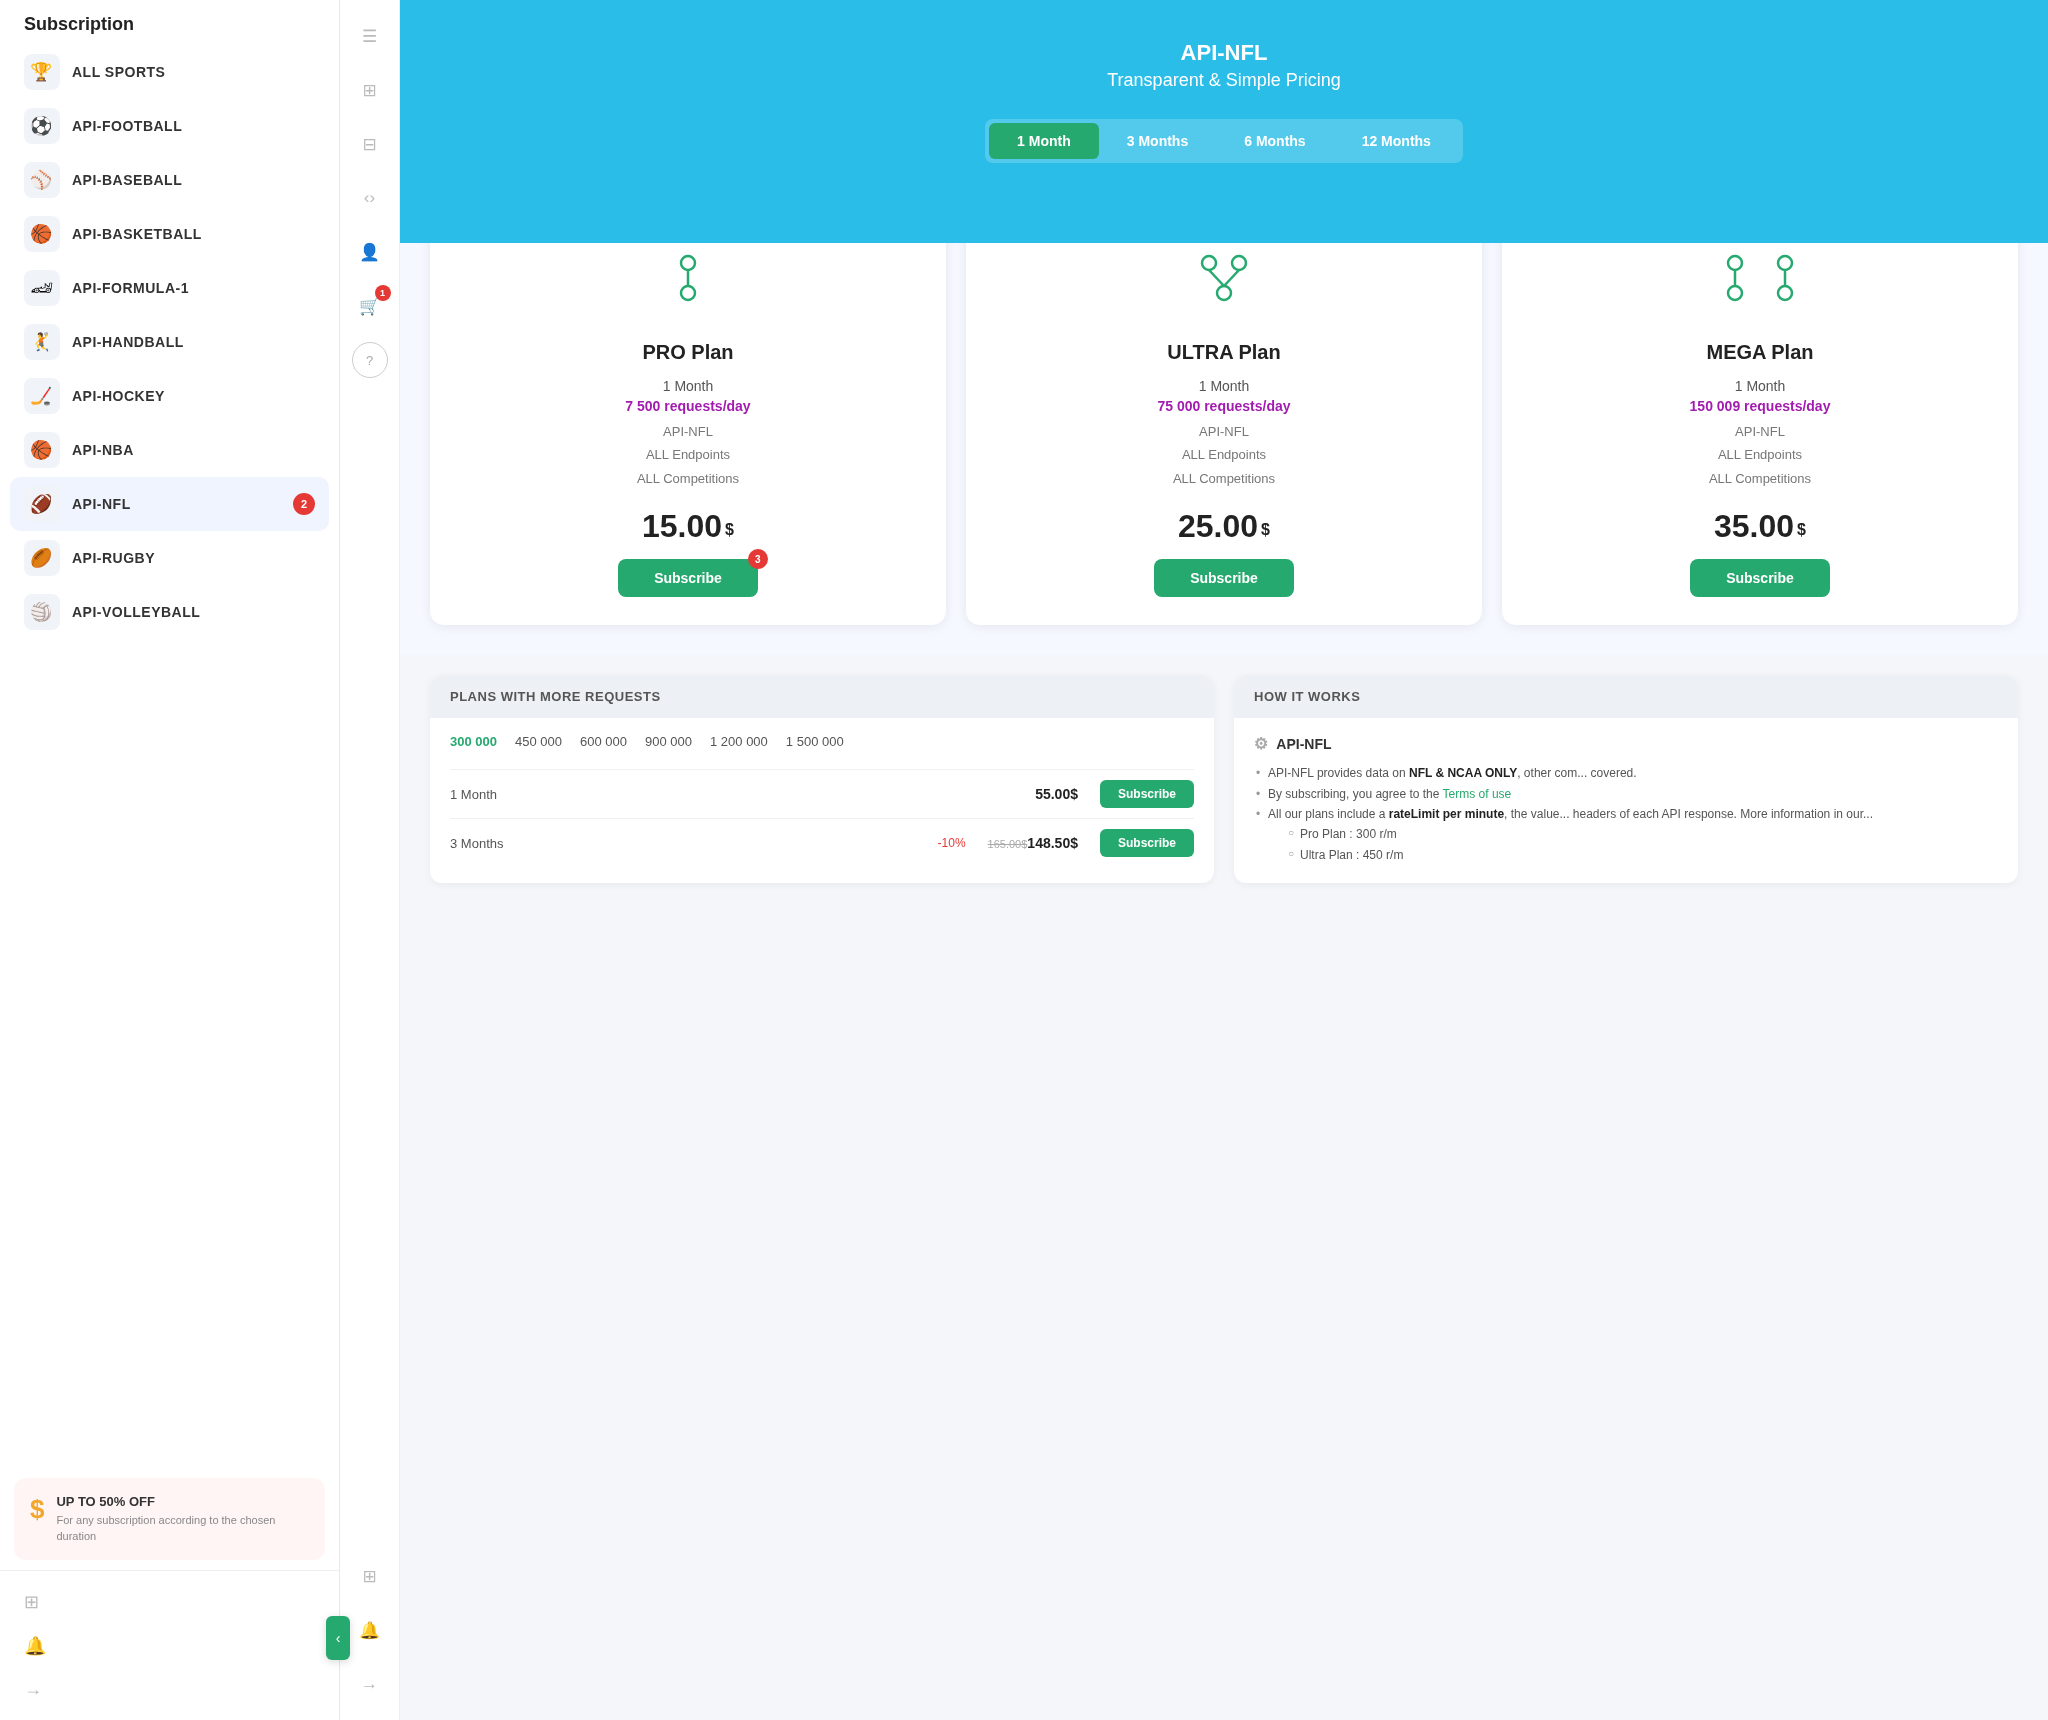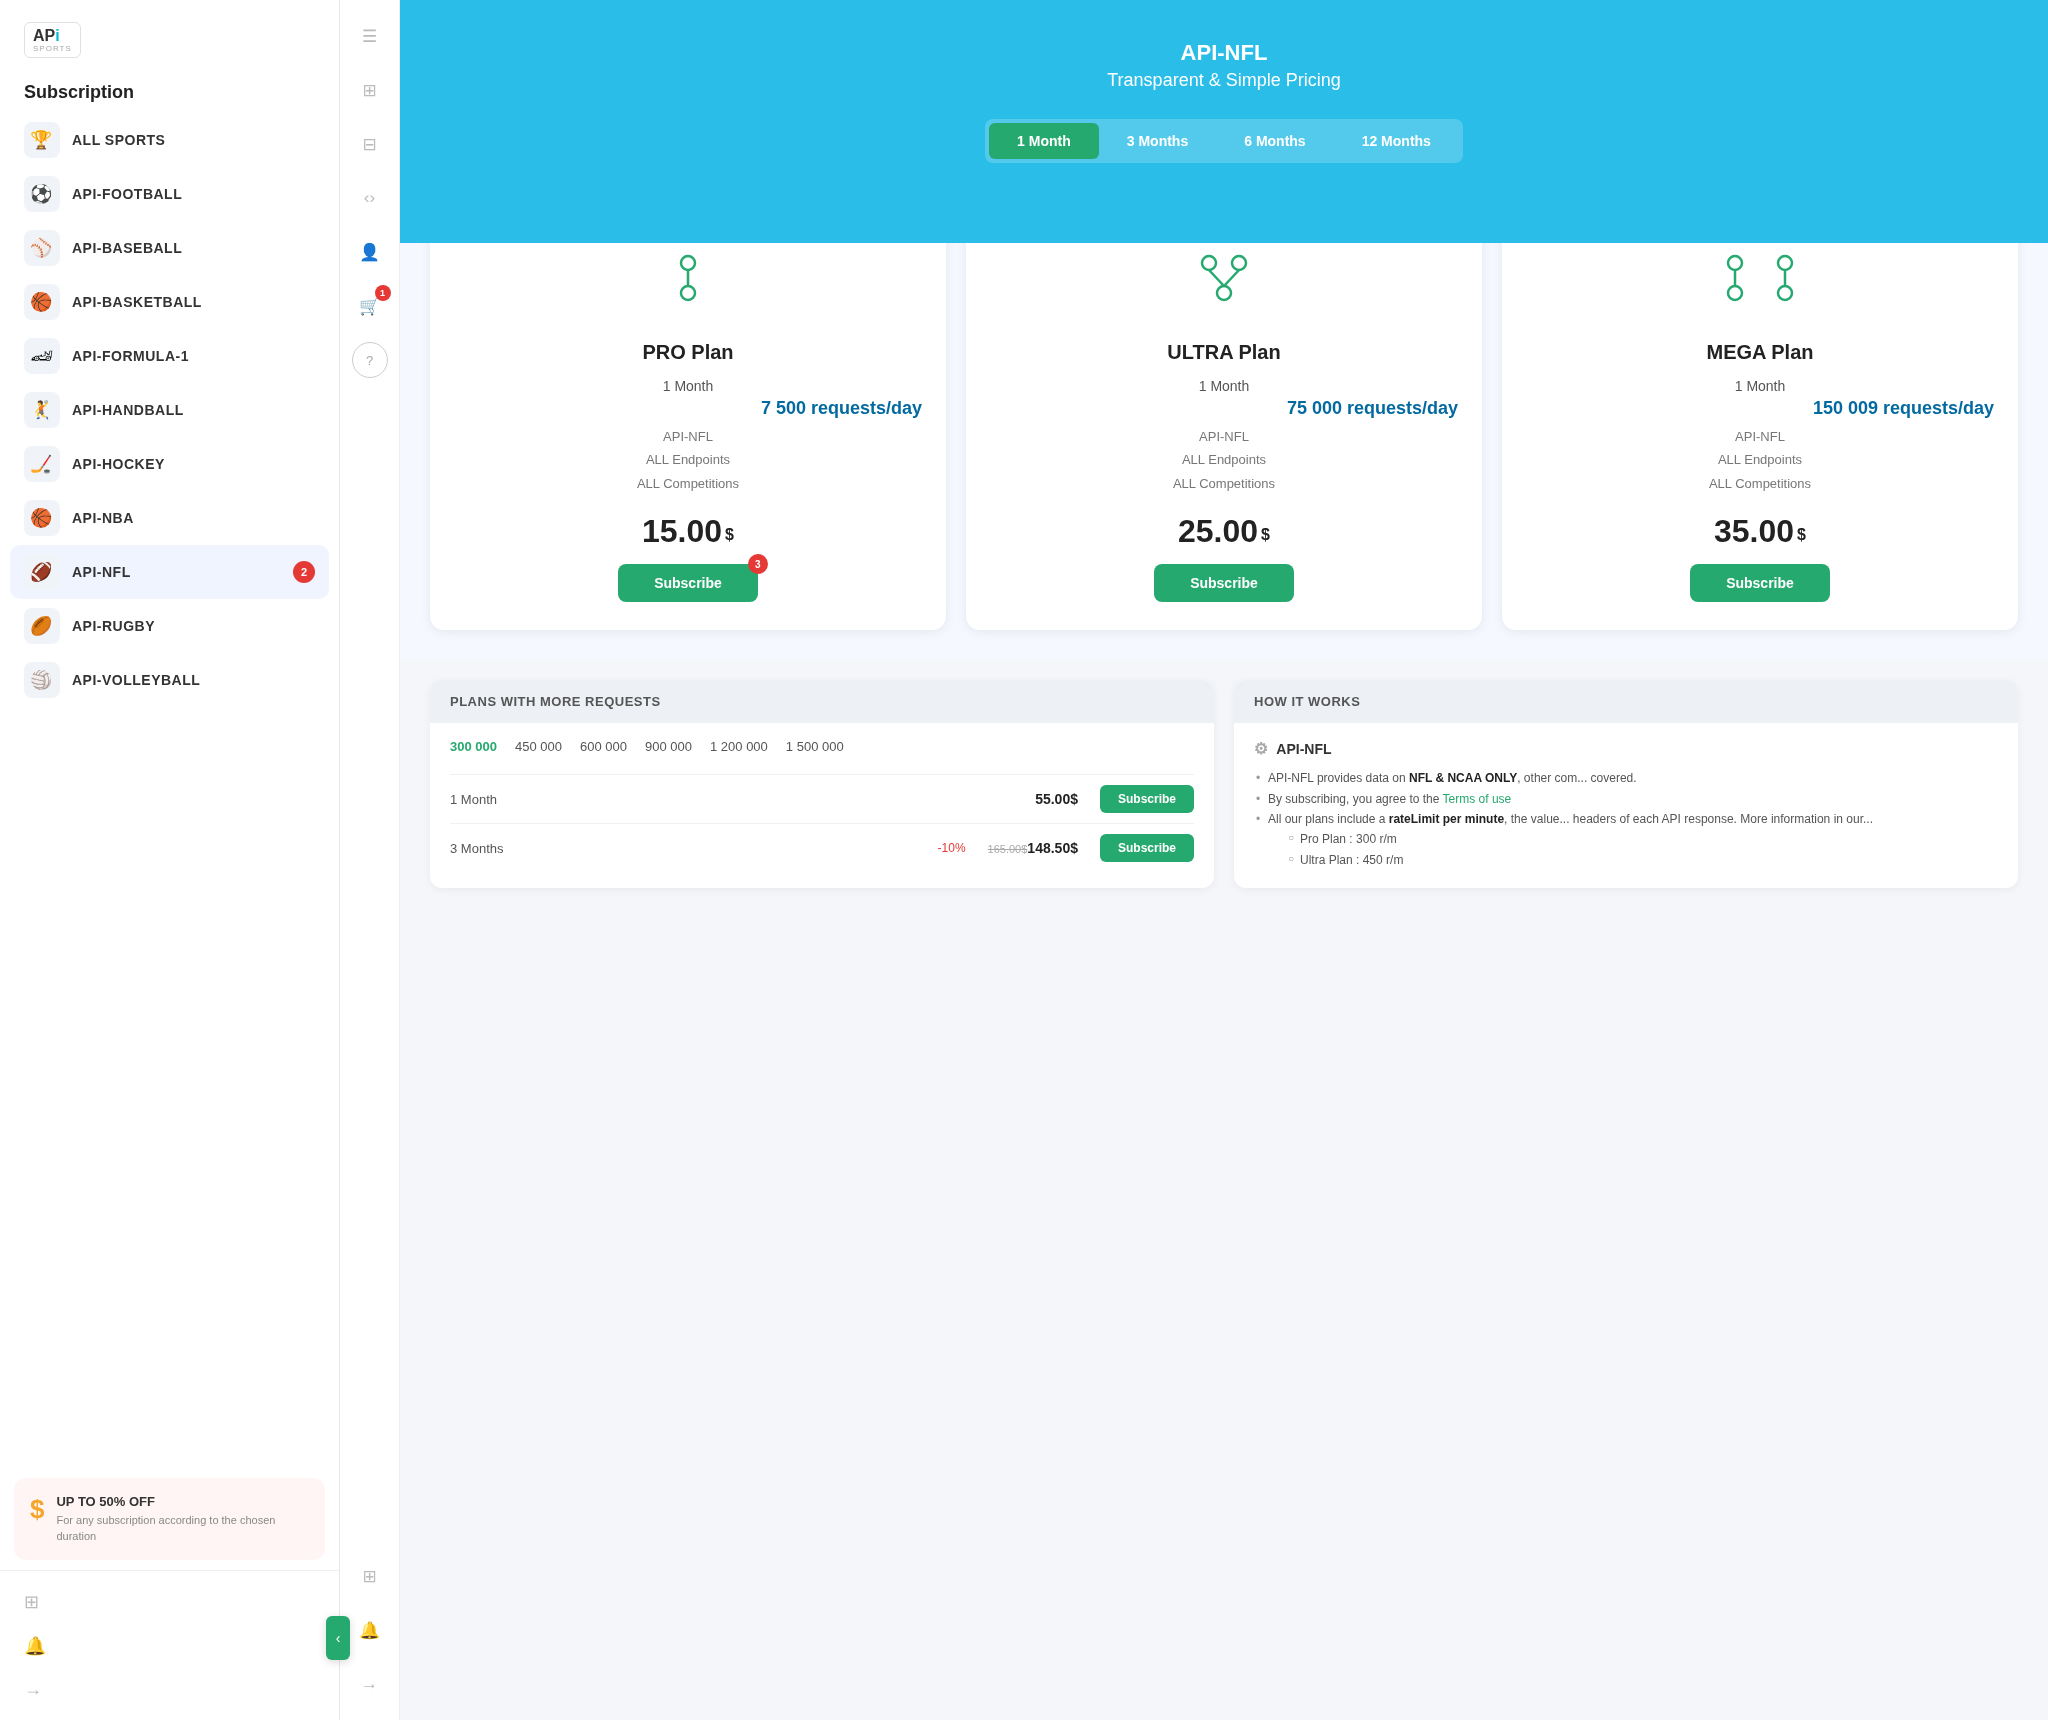--- a/index.html
+++ b/index.html
@@ -219,21 +219,21 @@
     .plan-icon-area {
       height: 90px;
       display: flex;
       align-items: center;
       justify-content: center;
       margin-bottom: 18px;
     }
 
     .plan-name { font-size: 20px; font-weight: 700; color: #222; margin-bottom: 14px; }
     .plan-duration { font-size: 14px; color: #555; margin-bottom: 4px; }
-    .plan-requests { font-size: 18px; font-weight: 700; color: #0369a1; margin-bottom: 6px; text-align: right; }
+    .plan-requests { font-size: 14px; font-weight: 700; color: #a21caf; margin-bottom: 6px; }
     .plan-feature { font-size: 13px; color: #777; line-height: 1.8; }
     .plan-price {
       font-size: 32px;
       font-weight: 700;
       color: #222;
       margin: 18px 0 14px;
       display: flex;
       align-items: center;
       justify-content: center;
       gap: 3px;
@@ -367,26 +367,20 @@
       display: flex;
       align-items: center;
       justify-content: center;
       box-shadow: 0 2px 8px rgba(0,0,0,0.15);
     }
   </style>
 </head>
 <body>
 
 <div class="sidebar">
-  <div class="sidebar-logo">
-    <div class="logo-box">
-      <div class="logo-api">AP<span>i</span></div>
-      <div class="logo-sports">SPORTS</div>
-    </div>
-  </div>
 
   <div class="sidebar-title">Subscription</div>
 
   <ul class="sport-list">
 
   <li class="sport-item">
         <div class="sport-icon" style="font-size: 18px;">🏆</div>
         <span class="sport-name">ALL SPORTS</span>
       </li>
       <li class="sport-item">

